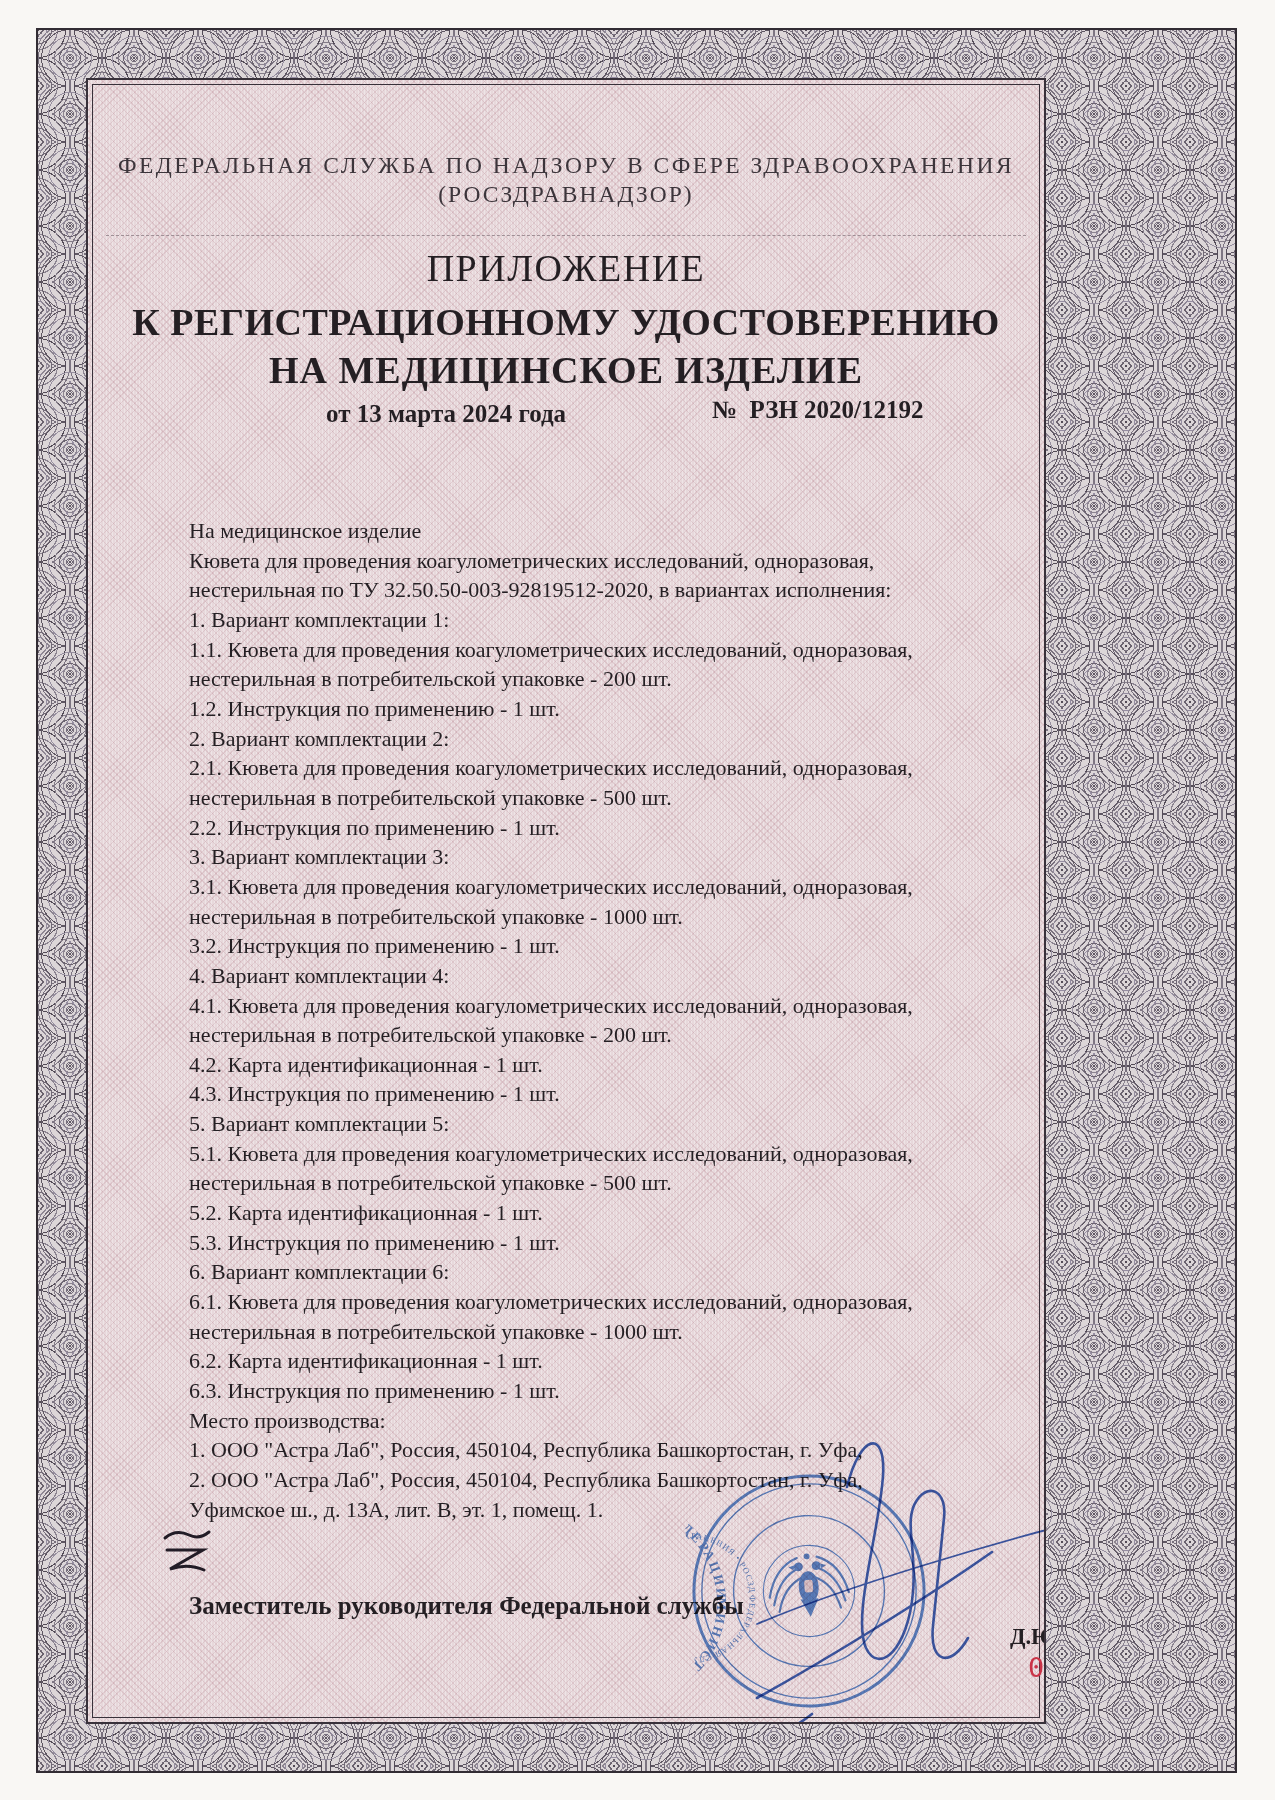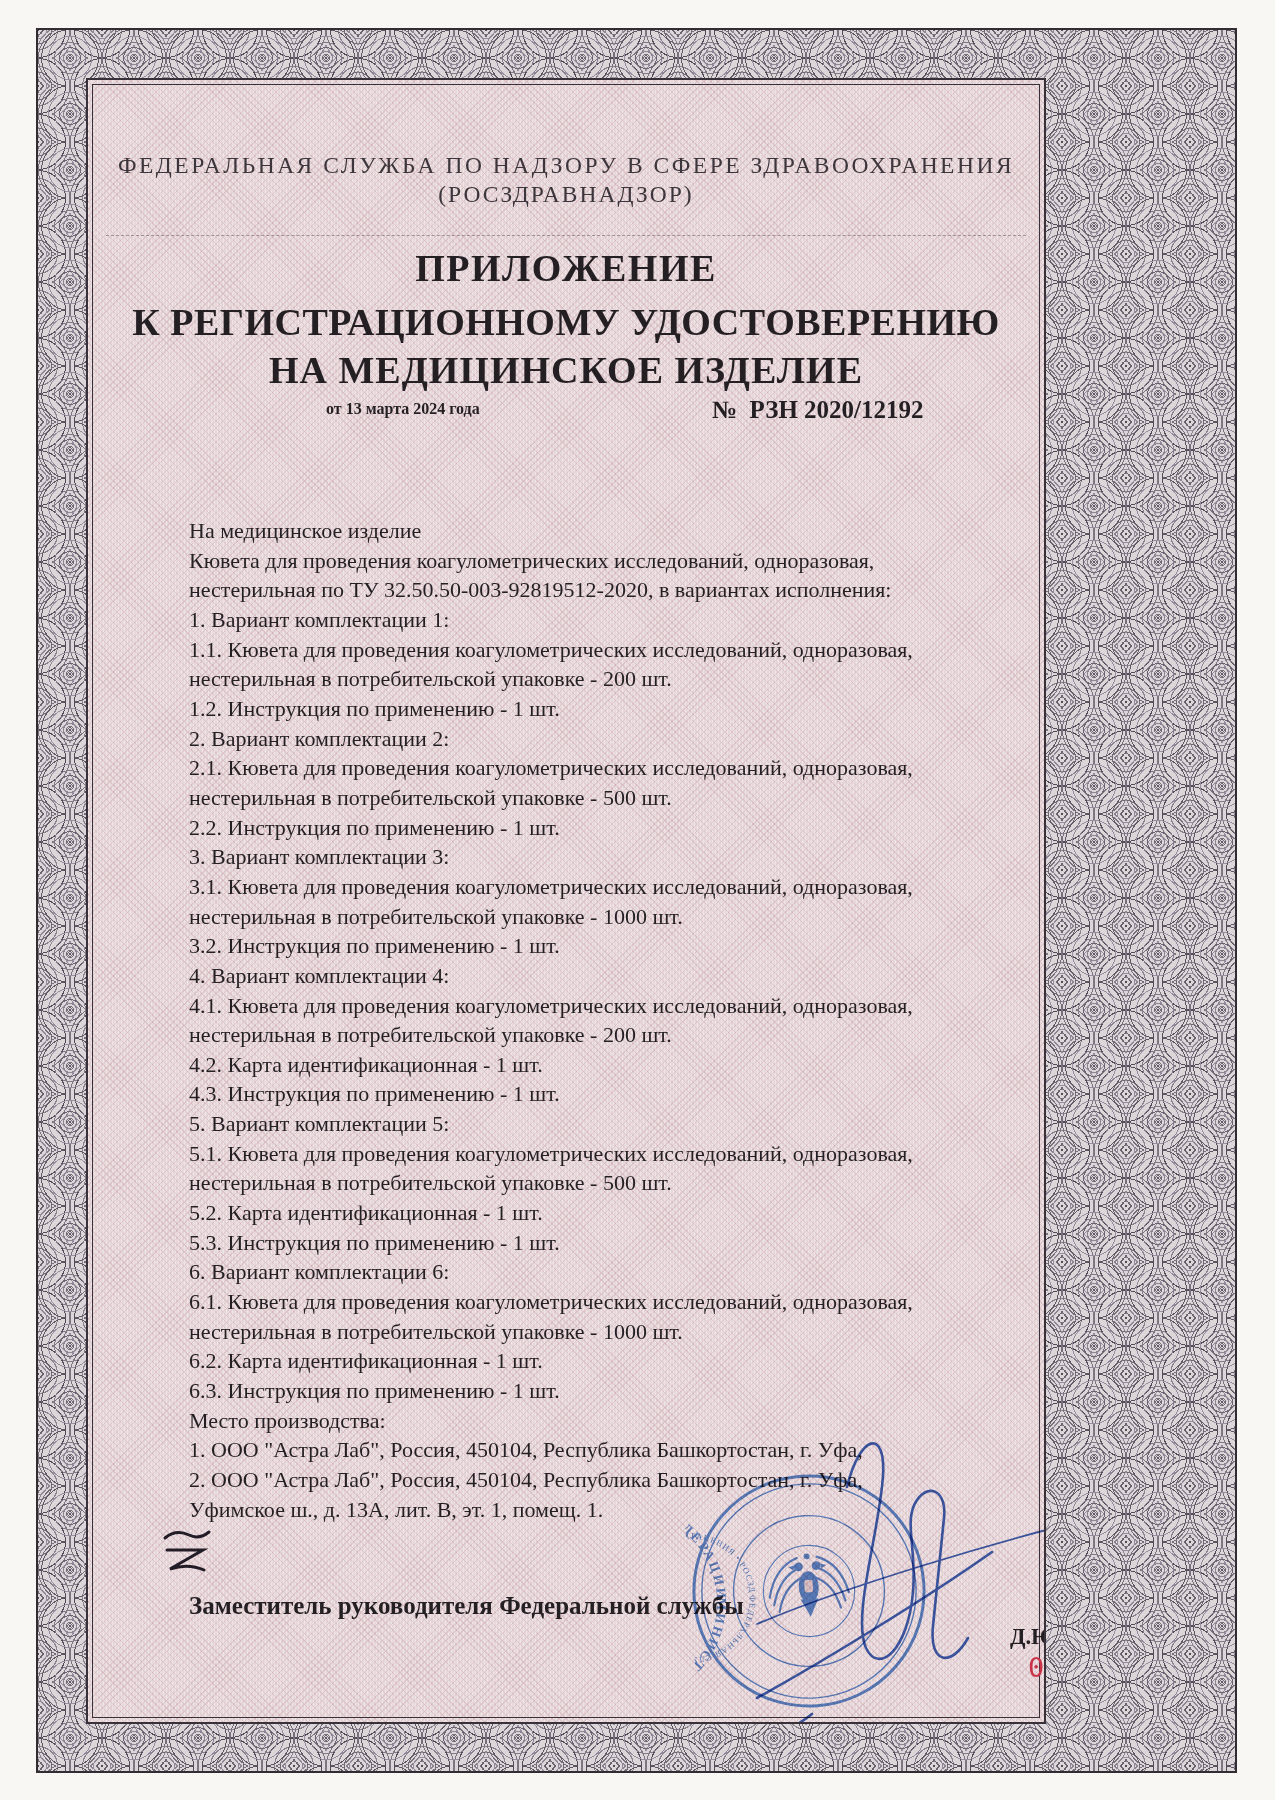--- a/index.html
+++ b/index.html
@@ -23,24 +23,24 @@
     background-color:#e7d8db;
     background-image:
       repeating-linear-gradient(45deg, rgba(176,118,131,0.20) 0 1px, rgba(0,0,0,0) 1px 5px),
       repeating-linear-gradient(-45deg, rgba(176,118,131,0.20) 0 1px, rgba(0,0,0,0) 1px 5px),
       repeating-linear-gradient(90deg, rgba(255,255,255,0.30) 0 1px, rgba(0,0,0,0) 1px 3px);}
   .abs{position:absolute;}
   .center{left:0;right:0;text-align:center;}
   .authority1{top:72px;font-size:23.5px;letter-spacing:2.5px;color:#3c353b;}
   .authority2{top:101px;font-size:23.5px;letter-spacing:2px;color:#3c353b;}
   .dashline{top:155px;left:18px;right:18px;border-top:1.5px dashed #93848b;opacity:.85;}
-  .t1{top:166px;font-size:38px;font-weight:bold;letter-spacing:1.5px;}
+  .t1{top:166px;font-size:38px;font-weight:normal;letter-spacing:1.5px;}
   .t2{top:220px;font-size:38px;font-weight:bold;letter-spacing:.5px;}
   .t3{top:268px;font-size:38px;font-weight:bold;letter-spacing:1px;}
-  .meta-date{left:238px;top:320px;font-size:16px;font-weight:bold;}
+  .meta-date{left:238px;top:320px;font-size:25px;font-weight:bold;}
   .meta-num{left:624px;top:316px;font-size:25px;font-weight:bold;white-space:pre;}
   .sheet-label{left:964px;top:352px;font-size:23px;font-weight:bold;letter-spacing:1px;}
   .body{left:101px;top:436px;right:20px;font-size:22px;line-height:29.65px;white-space:nowrap;}
   .body .bold{font-weight:normal;}
   .sig1{left:101px;top:1508px;font-size:25px;font-weight:bold;line-height:36px;white-space:nowrap;}
   .sig-name{left:890px;top:1544px;font-size:22.5px;font-weight:bold;white-space:nowrap;padding-left:32px;}
   .serial{left:940px;top:1572px;font-size:27px;letter-spacing:4px;color:#ca3448;
           font-family:"DejaVu Sans Mono",monospace;}
   .stamp{left:602px;top:1392px;width:238px;height:238px;mix-blend-mode:multiply;opacity:.85;
          transform:rotate(-4deg);}

